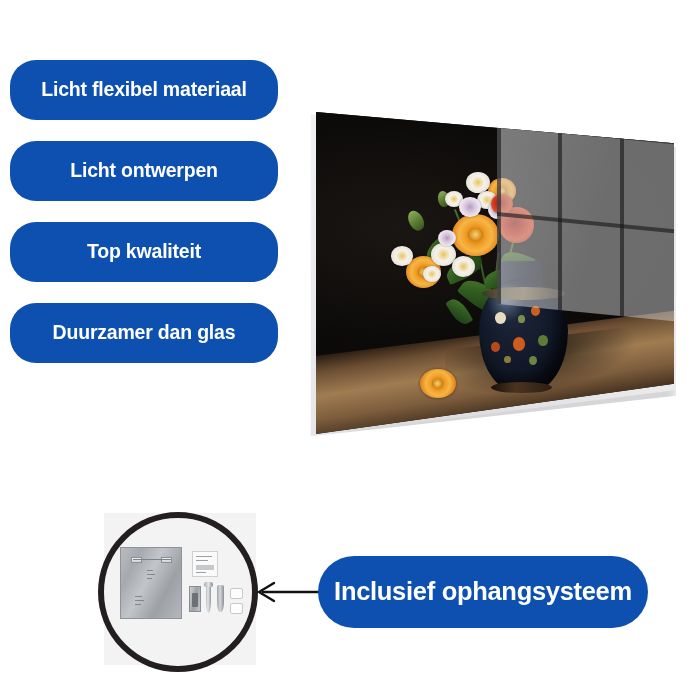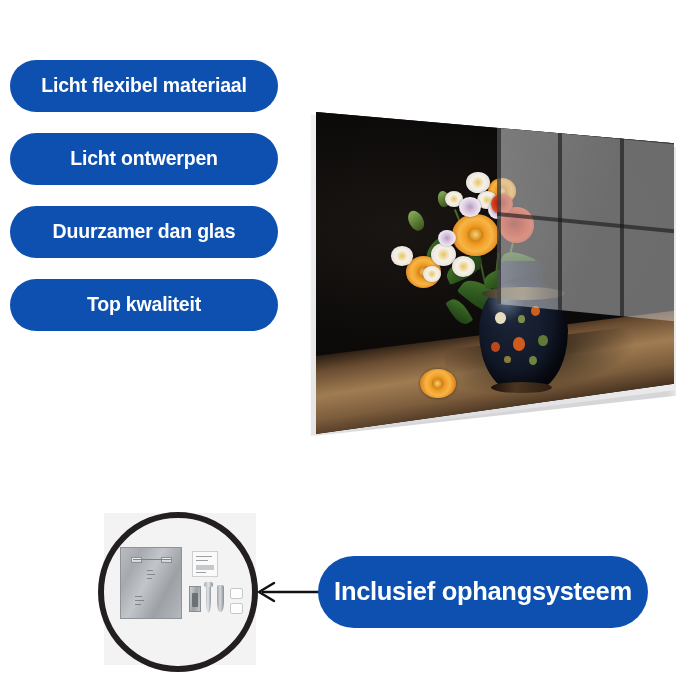--- a/index.html
+++ b/index.html
@@ -23,21 +23,21 @@
   
   .badge-column {
     position: absolute;
     left: 10px;
     top: 60px;
     width: 268px;
   }
   .feature-badge {
     position: relative;
     width: 268px;
-    height: 52px;
+    height: 60px;
     border-radius: 26px;
     background: #0d50b0;
     margin-bottom: 21px;
     display: flex;
     align-items: center;
     justify-content: center;
     box-sizing: border-box;
     padding: 0 14px;
   }
   .feature-badge .badge-text {
@@ -400,25 +400,25 @@
       <span class="badge-text">Licht flexibel materiaal</span>
     </div>
 
 
     <div class="feature-badge">
       <span class="badge-text">Licht ontwerpen</span>
     </div>
 
 
     <div class="feature-badge">
+      <span class="badge-text">Top kwaliteit</span>
+    </div>
+
+    <div class="feature-badge">
       <span class="badge-text">Duurzamer dan glas</span>
-    </div>
-
-    <div class="feature-badge">
-      <span class="badge-text">Top kwaliteit</span>
     </div>
 
   </div>
 
   <div class="panel-wrap">
 
     <div class="panel-shadow"></div>
     <div class="panel-edge"></div>
 
     <div class="panel-face">

